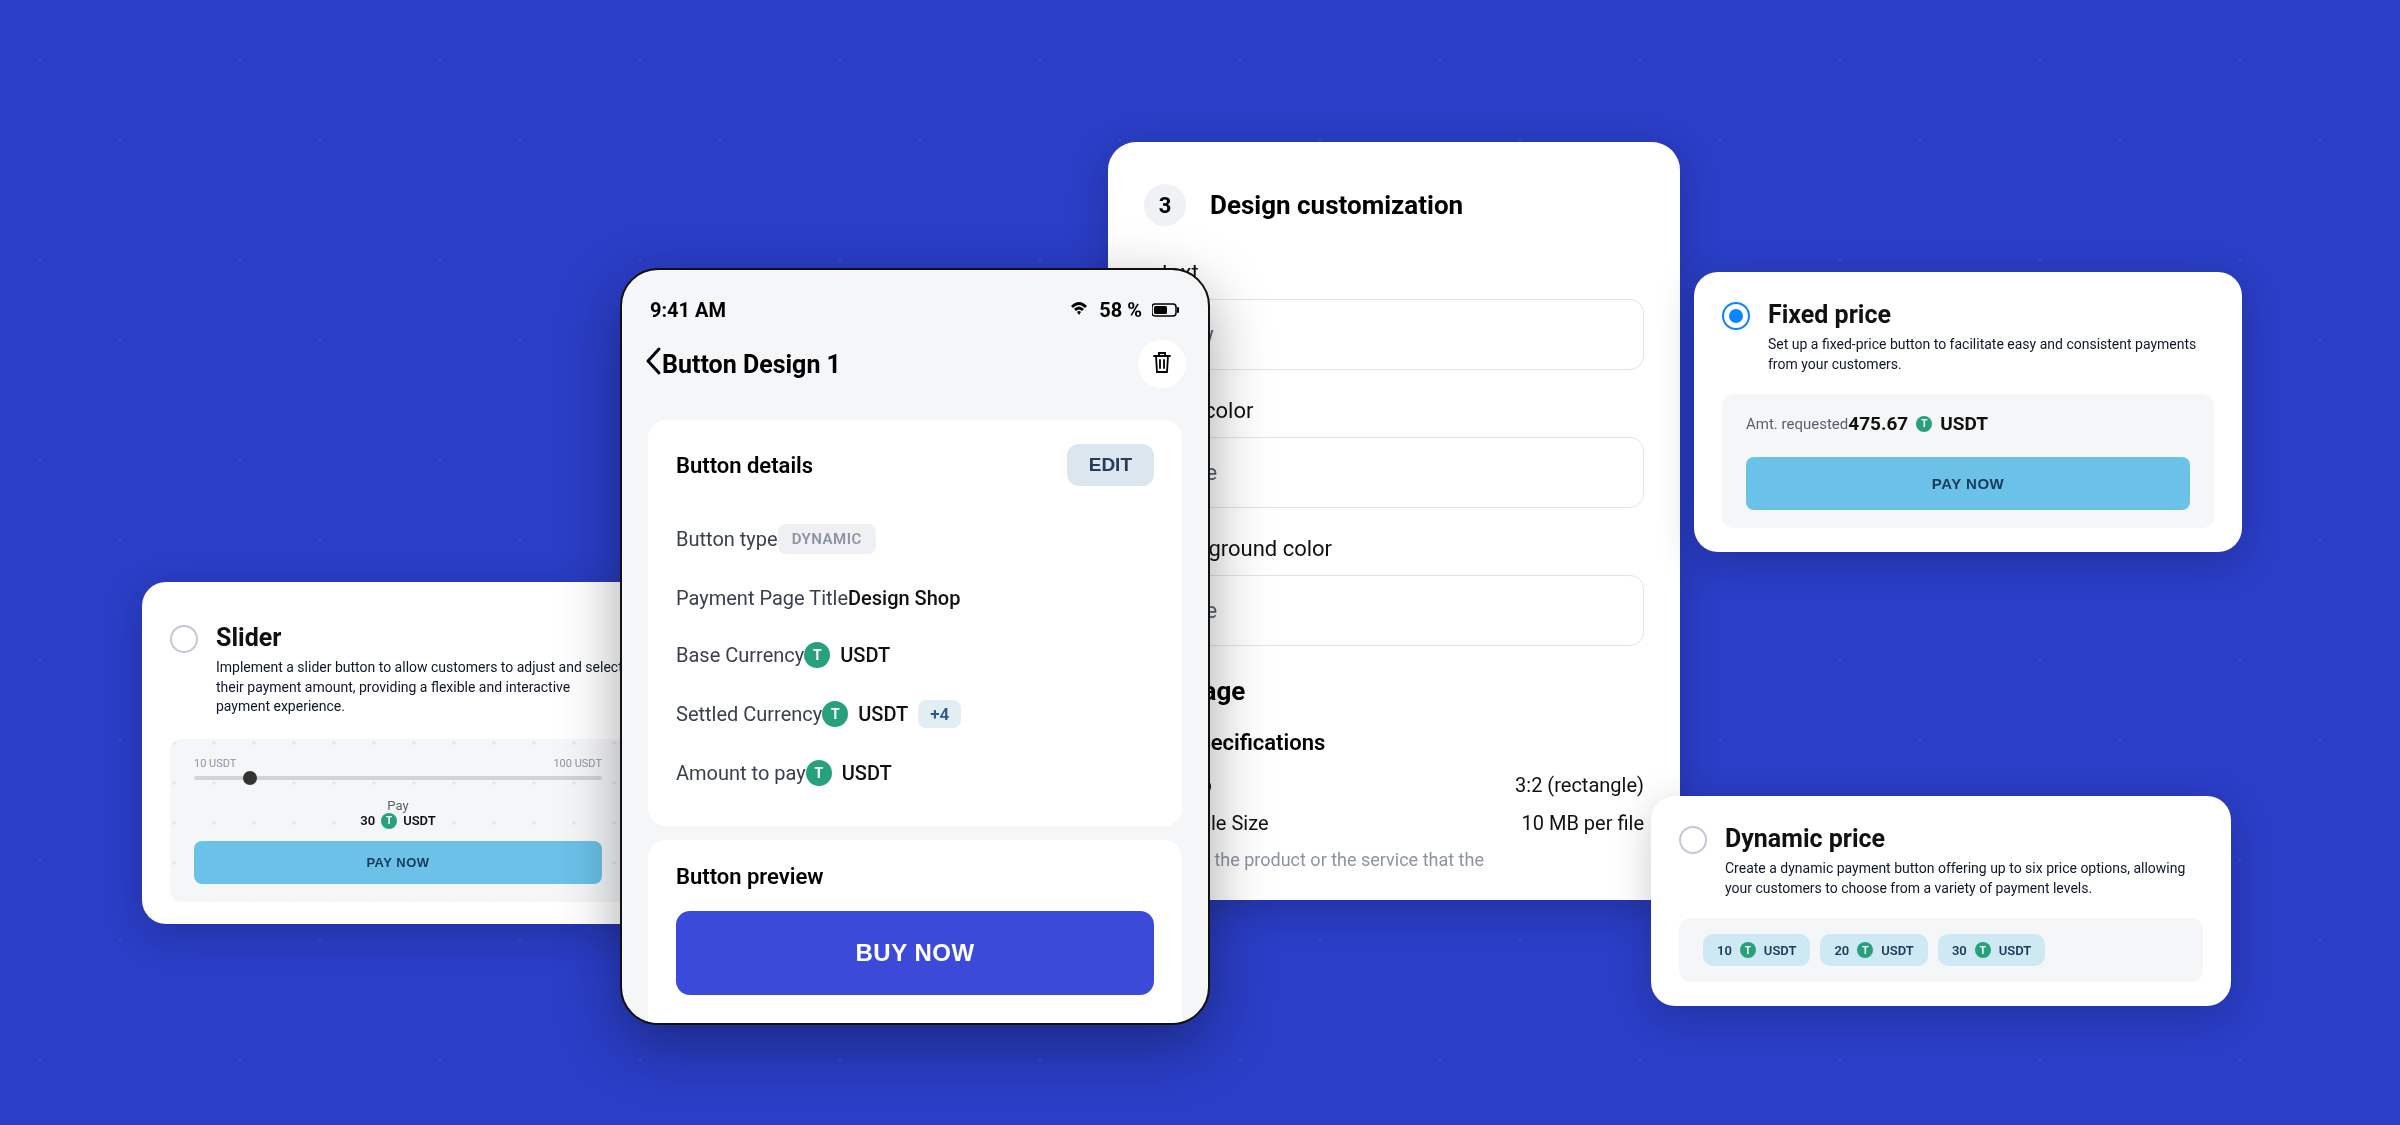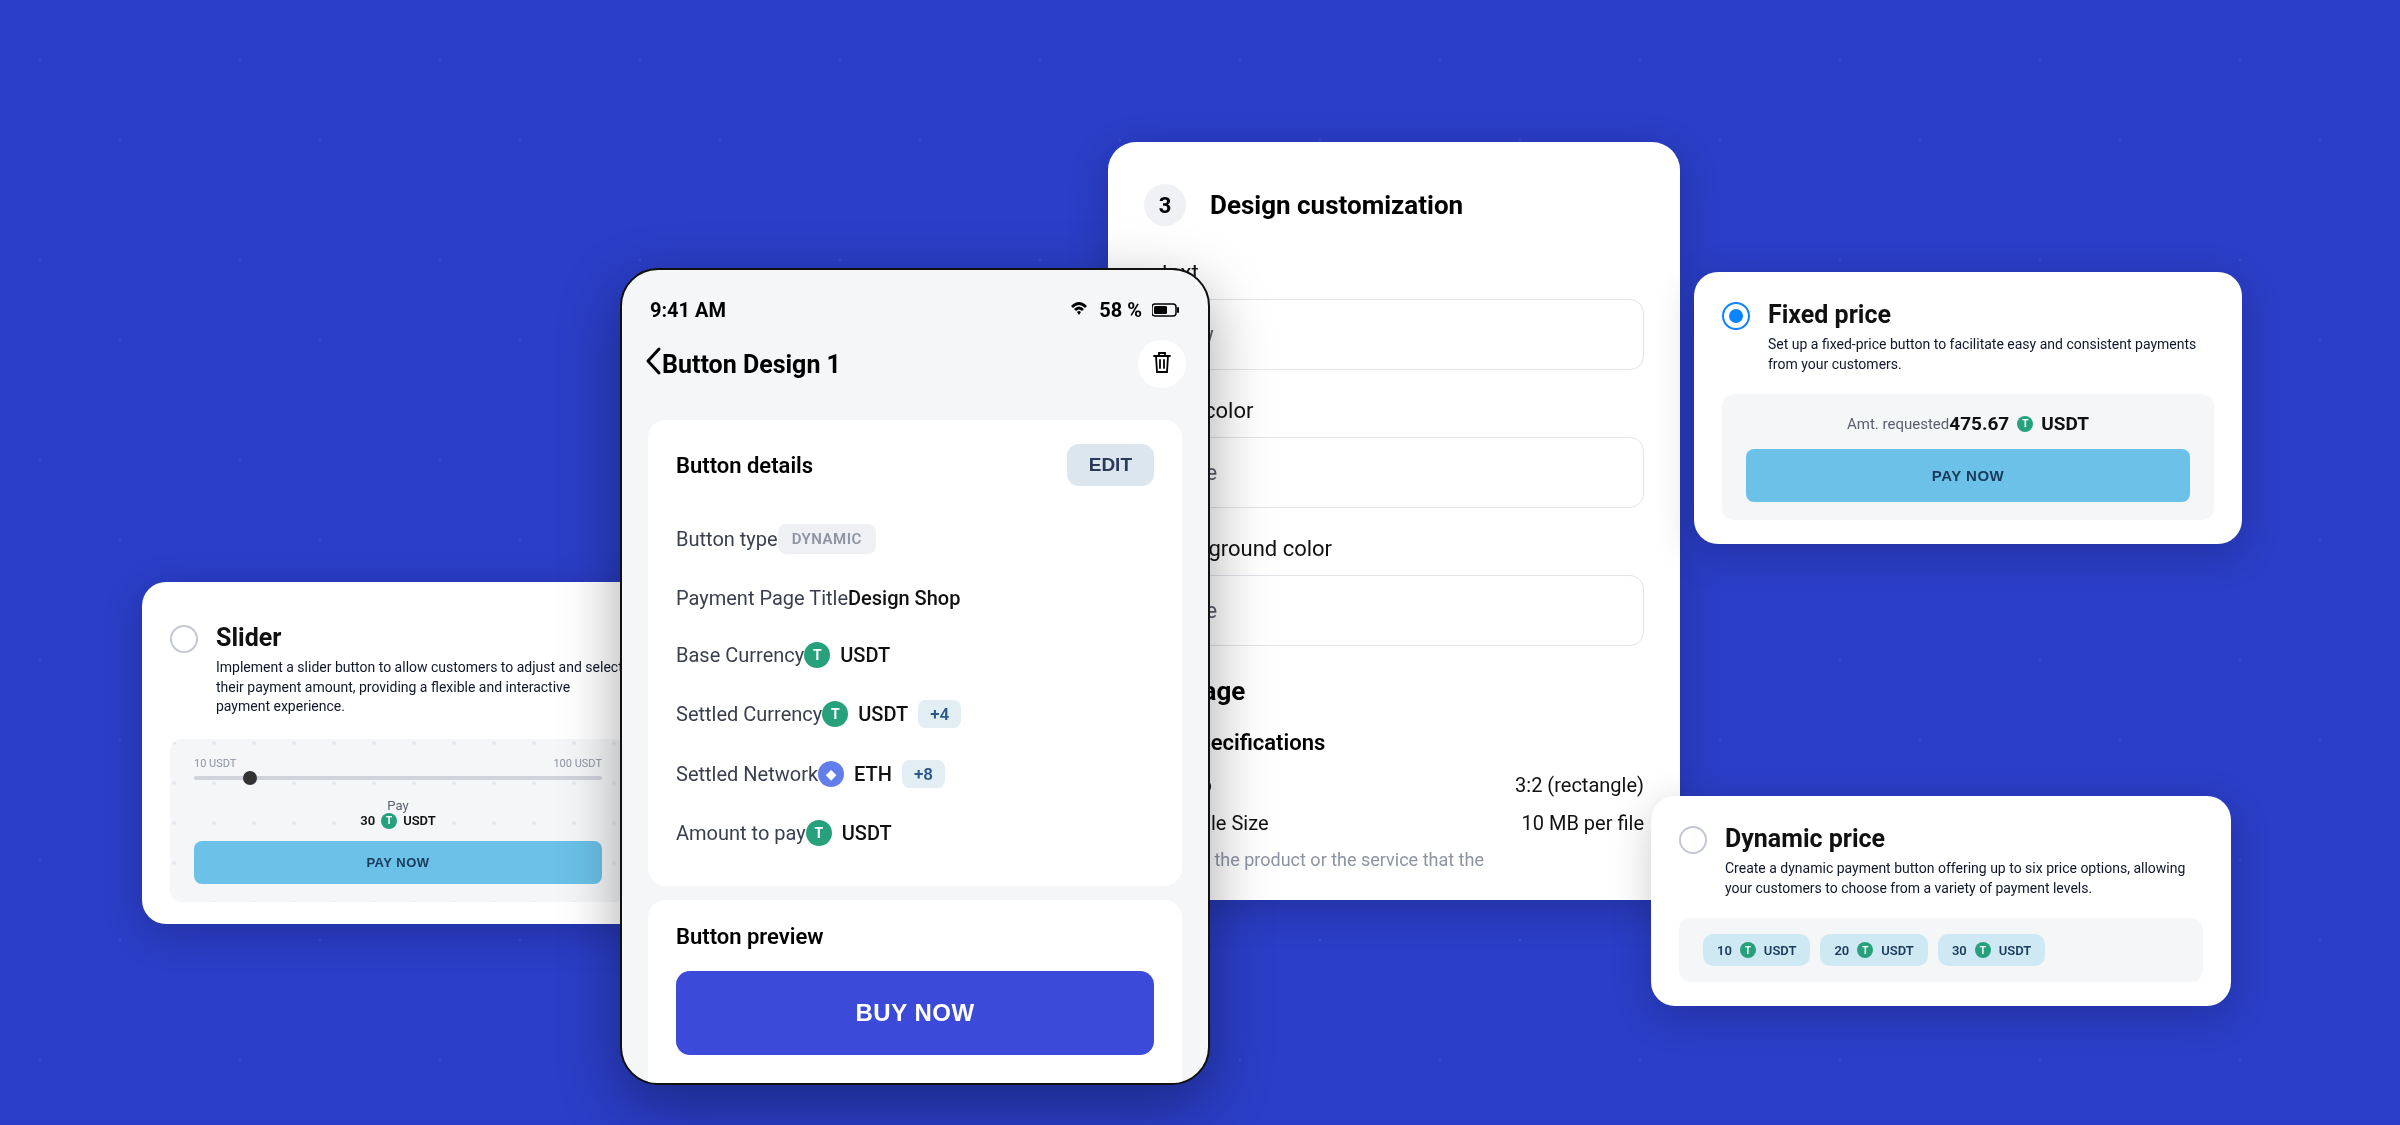--- a/index.html
+++ b/index.html
@@ -53,21 +53,21 @@
 .usdt-icon.lg { width: 26px; height: 26px; font-size: 14px; }
 .pay-now-btn {
   width: 100%; background: #6bc1e8; color: #1a3a5a; font-size: 13px; font-weight: 700;
   padding: 14px; border: none; border-radius: 8px; text-align: center; letter-spacing: 0.5px;
 }
 
 .fixed-card { left: 1694px; top: 272px; width: 548px; padding: 28px 28px 24px; }
 .fixed-preview {
   margin-top: 20px; background: #f5f6f8; border-radius: 12px; padding: 18px 24px;
 }
-.amt-row { display: flex; justify-content: center; align-items: center; margin-bottom: 14px; }
+.amt-row { display: flex; justify-content: flex-start; align-items: center; margin-bottom: 22px; }
 .amt-label { font-size: 15px; color: #5a5f6e; }
 .amt-val { display: flex; align-items: center; gap: 8px; font-size: 19px; font-weight: 700; color: #111; }
 .pay-now-btn.lg { font-size: 15px; padding: 18px; }
 
 .dynamic-card { left: 1651px; top: 796px; width: 580px; padding: 28px 28px 24px; }
 .dyn-preview {
   margin-top: 20px; background: #f5f6f8; border-radius: 12px; padding: 16px 24px;
   display: flex; flex-direction: row; gap: 10px;
 }
 .dyn-pill {
@@ -323,28 +323,20 @@
     </div>
     <div class="detail-row">
       <span class="lbl">Settled Currency</span>
       <span class="val">
         <span class="usdt-icon lg">T</span>
         <span>USDT</span>
         <span class="plus-badge">+4</span>
       </span>
     </div>
     <div class="detail-row">
-      <span class="lbl">Settled Network</span>
-      <span class="val">
-        <span class="eth-icon">◆</span>
-        <span>ETH</span>
-        <span class="plus-badge">+8</span>
-      </span>
-    </div>
-    <div class="detail-row">
       <span class="lbl">Amount to pay</span>
       <span class="val">
         <span class="usdt-icon lg">T</span>
         <span>USDT</span>
       </span>
     </div>
   </div>
 
   <div class="preview-section">
     <div class="sec-title">Button preview</div>

